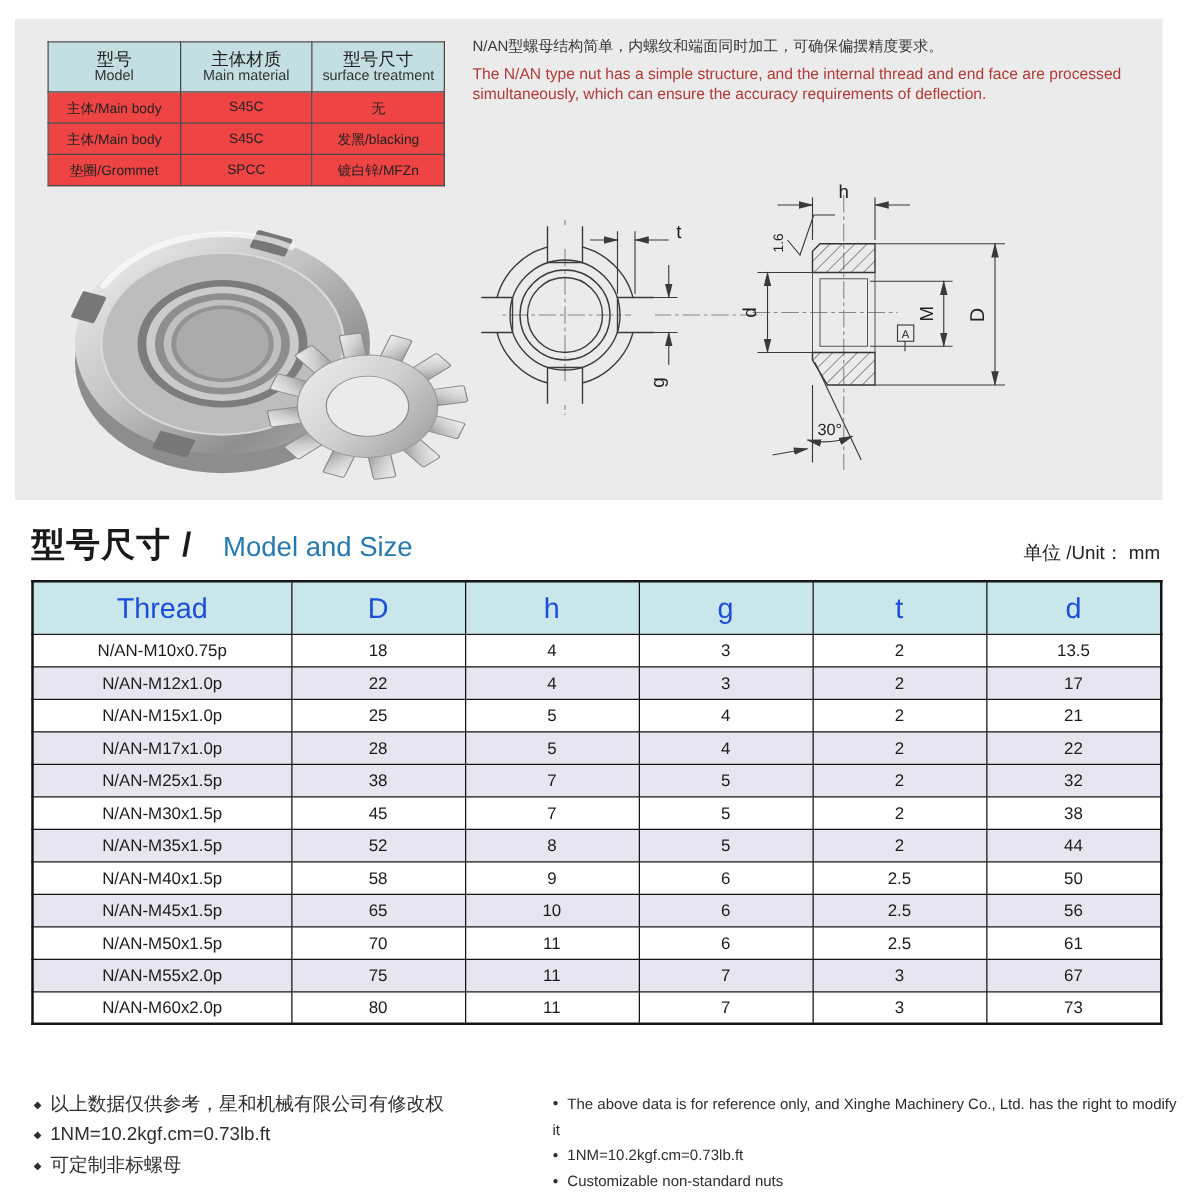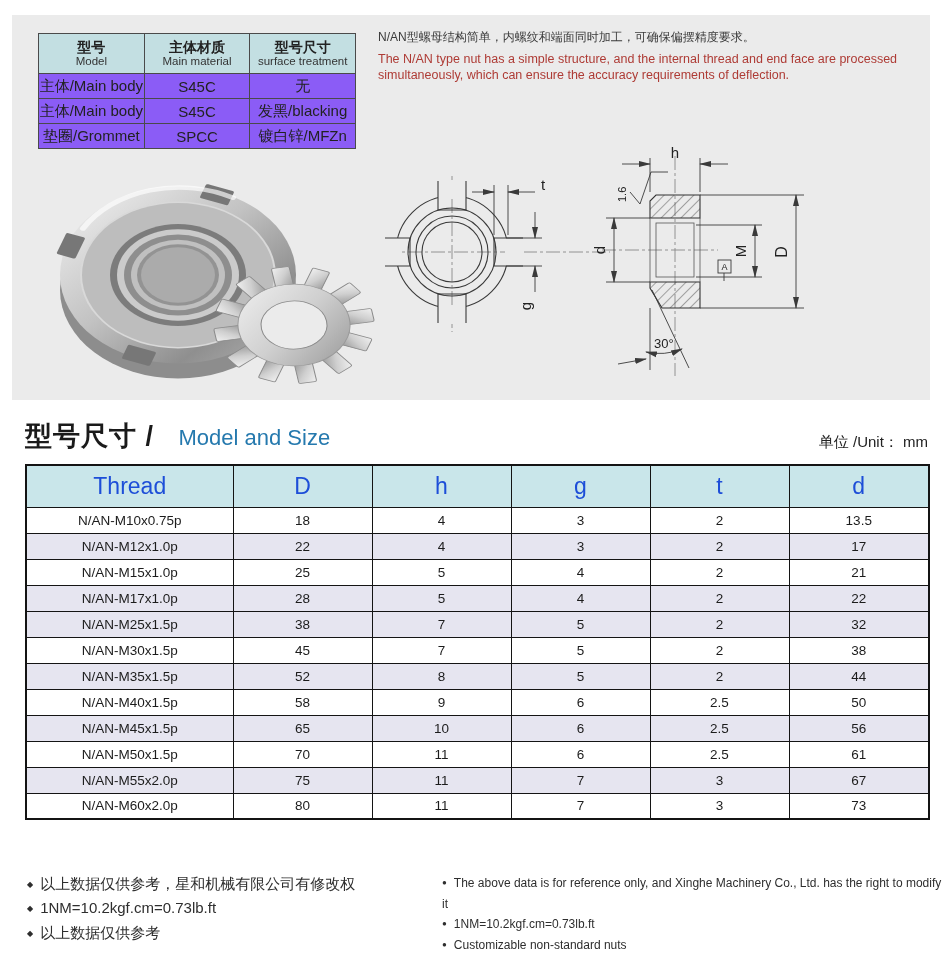--- a/index.html
+++ b/index.html
@@ -7,23 +7,23 @@
   body { font-family:"Liberation Sans","DejaVu Sans",sans-serif; color:#222; }
   #page { position:relative; width:950px; height:956px; background:#ffffff; overflow:hidden; }
 
   
   #info-panel { position:absolute; left:12px; top:15px; width:918px; height:385px; background:#ebebeb; }
 
   
   .materials-table { position:absolute; left:26px; top:18px; border-collapse:collapse; table-layout:fixed; width:318px; }
   .materials-table th, .materials-table td { border:1px solid #4a4a4a; text-align:center; vertical-align:middle; }
   .materials-table th { background:#c3dfe2; height:40px; font-weight:normal; }
-  .materials-table th .zh { font-size:14px; color:#222; line-height:1.15;font-weight:bold; }
+  .materials-table th .zh { font-size:14px; color:#222; line-height:1.15; }
   .materials-table th .en { font-size:11.5px; color:#333; line-height:1.1; }
-  .materials-table td { height:25px; font-size:15px; color:#222; background:#8b5cf6; }
+  .materials-table td { height:25px; font-size:11px; color:#222; background:#ef4444; }
 
   
   .description { position:absolute; left:366px; top:14px; width:545px; }
   .description .zh { font-size:12px; color:#3a3a3a; margin-bottom:5px; }
   .description .en { font-size:12.5px; color:#ae3b35; line-height:1.3; }
 
   
   .photo-svg    { position:absolute; left:16px;  top:148px; }
   .front-svg    { position:absolute; left:373px; top:125px; }
   .section-svg  { position:absolute; left:578px; top:115px; }
@@ -452,21 +452,21 @@
           <td>3</td>
           <td>73</td>
         </tr>
       </tbody>
   </table>
 
   <ul class="footnotes-left">
 
   <li>以上数据仅供参考，星和机械有限公司有修改权</li>
       <li>1NM=10.2kgf.cm=0.73lb.ft</li>
-      <li>以上数据仅供参考</li>
+      <li>可定制非标螺母</li>
     </ul>
   <ul class="footnotes-right">
 
   <li>The above data is for reference only, and Xinghe Machinery Co., Ltd. has the right to modify it</li>
       <li>1NM=10.2kgf.cm=0.73lb.ft</li>
       <li>Customizable non-standard nuts</li>
     </ul>
 
 </div>
 

